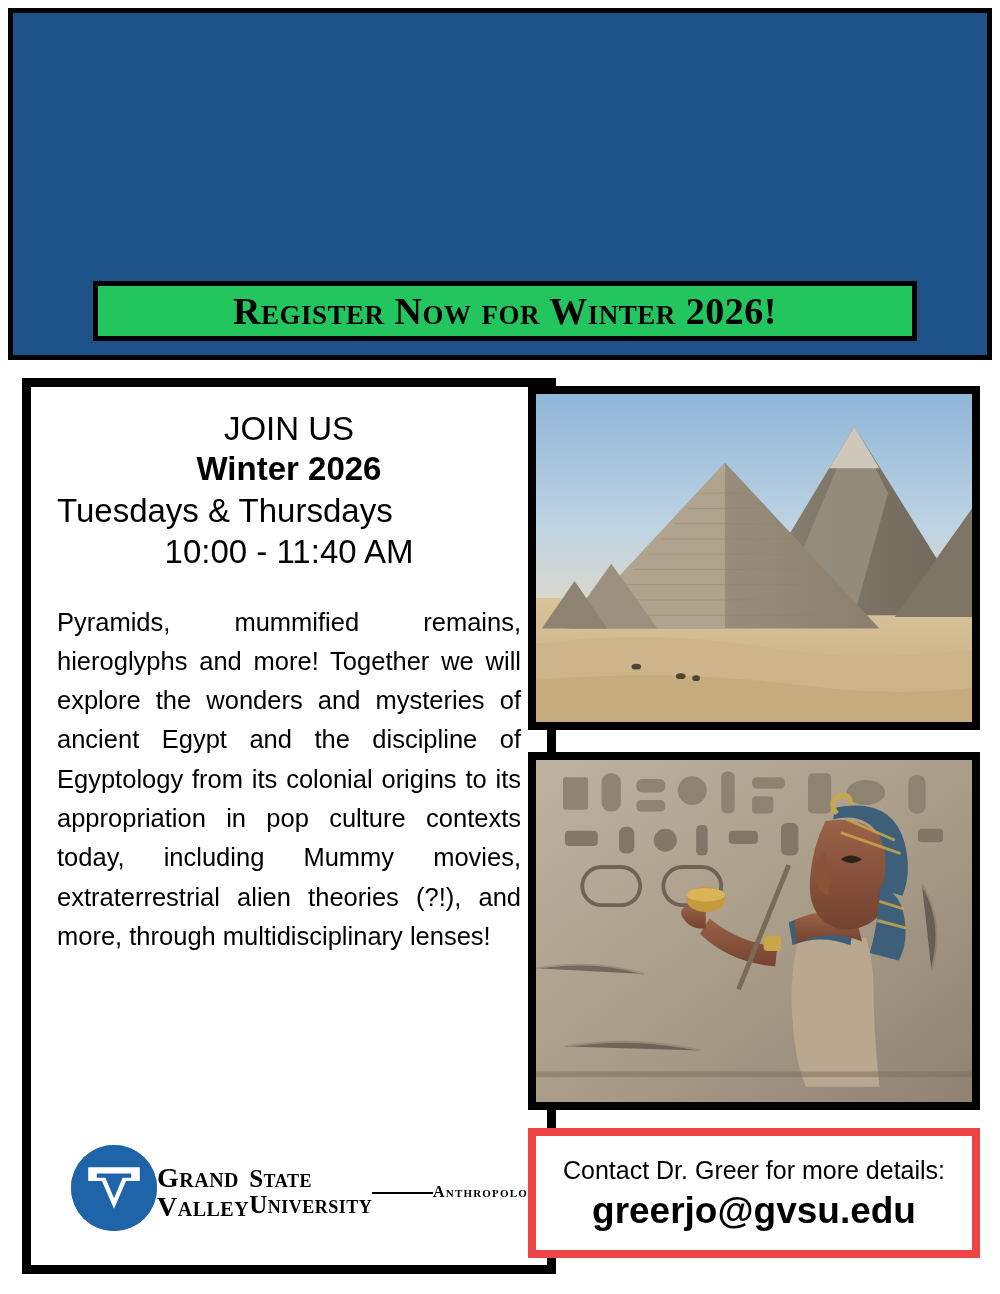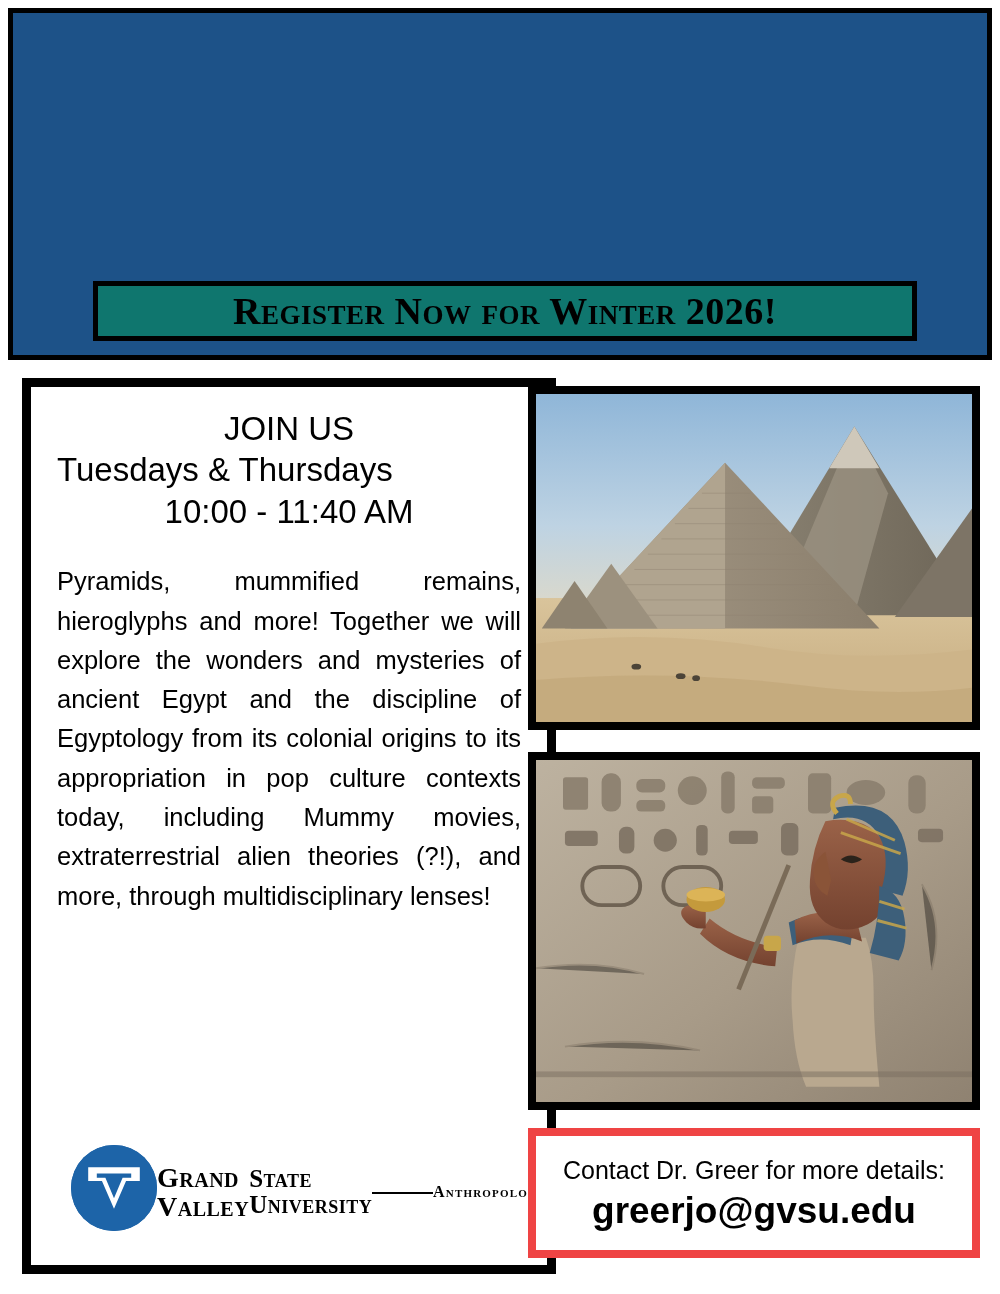--- a/index.html
+++ b/index.html
@@ -75,21 +75,21 @@
     font-variant: small-caps;
     letter-spacing: 0.4px;
     margin-top: 6px;
   }
   .register-box {
     position: absolute;
     left: 80px;
     top: 268px;
     width: 824px;
     height: 60px;
-    background: #0f766e;
+    background: #22c55e;
     border: 5px solid #000000;
     box-sizing: border-box;
     display: flex;
     align-items: center;
     justify-content: center;
     font-family: "Liberation Serif", serif;
     font-size: 38px;
     font-weight: bold;
     font-variant: small-caps;
     letter-spacing: 0.5px;
@@ -254,20 +254,21 @@
 <div class="header-banner">
 
 
   <div class="register-box">
     <span>Register Now for Winter 2026!</span>
   </div>
 </div>
 
 <div class="left-panel">
   <div class="join-us">JOIN US</div>
+  <div class="join-term">Winter 2026</div>
   <div class="join-days">Tuesdays &amp; Thursdays</div>
   <div class="join-time">10:00 - 11:40 AM</div>
 
   <div class="desc">Pyramids, mummified remains, hieroglyphs and more! Together we will explore the wonders and mysteries of ancient Egypt and the discipline of Egyptology from its colonial origins to its appropriation in pop culture contexts today, including Mummy movies, extraterrestrial alien theories (?!), and more, through multidisciplinary lenses!</div>
 
   <div class="logo-wrap">
     <div class="logo-mark">
       <svg viewBox="0 0 100 100" width="86" height="86" aria-hidden="true">
         <circle cx="50" cy="50" r="50" fill="#1d64a8"></circle>
         <path d="M20 26 H80 V42 H64 L50 74 L36 42 H20 Z" fill="#ffffff"></path>

